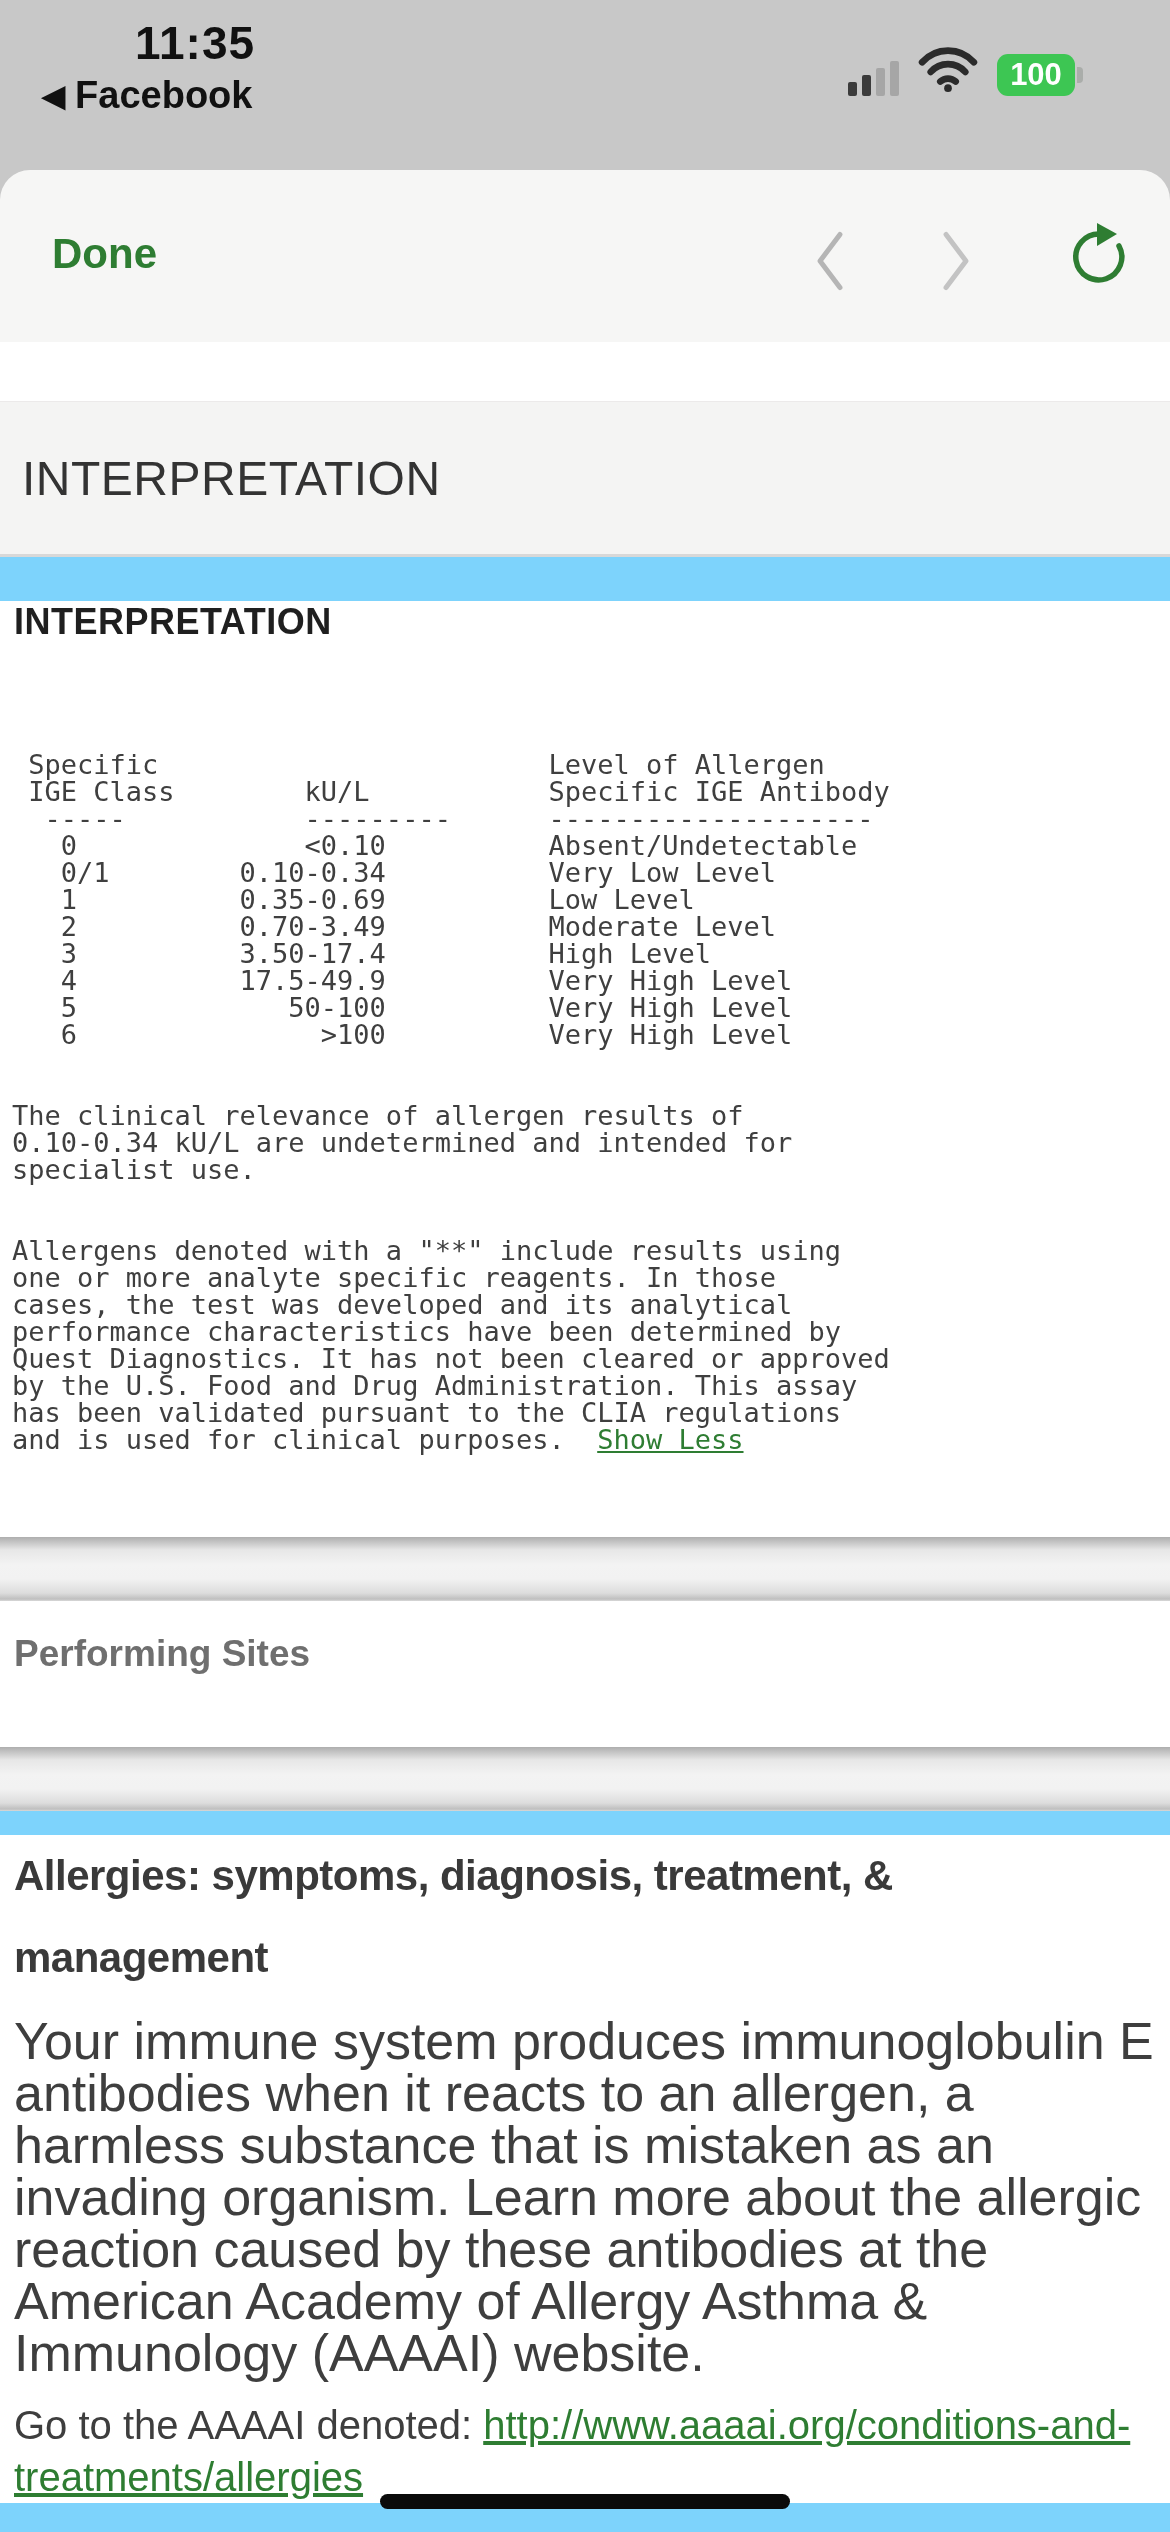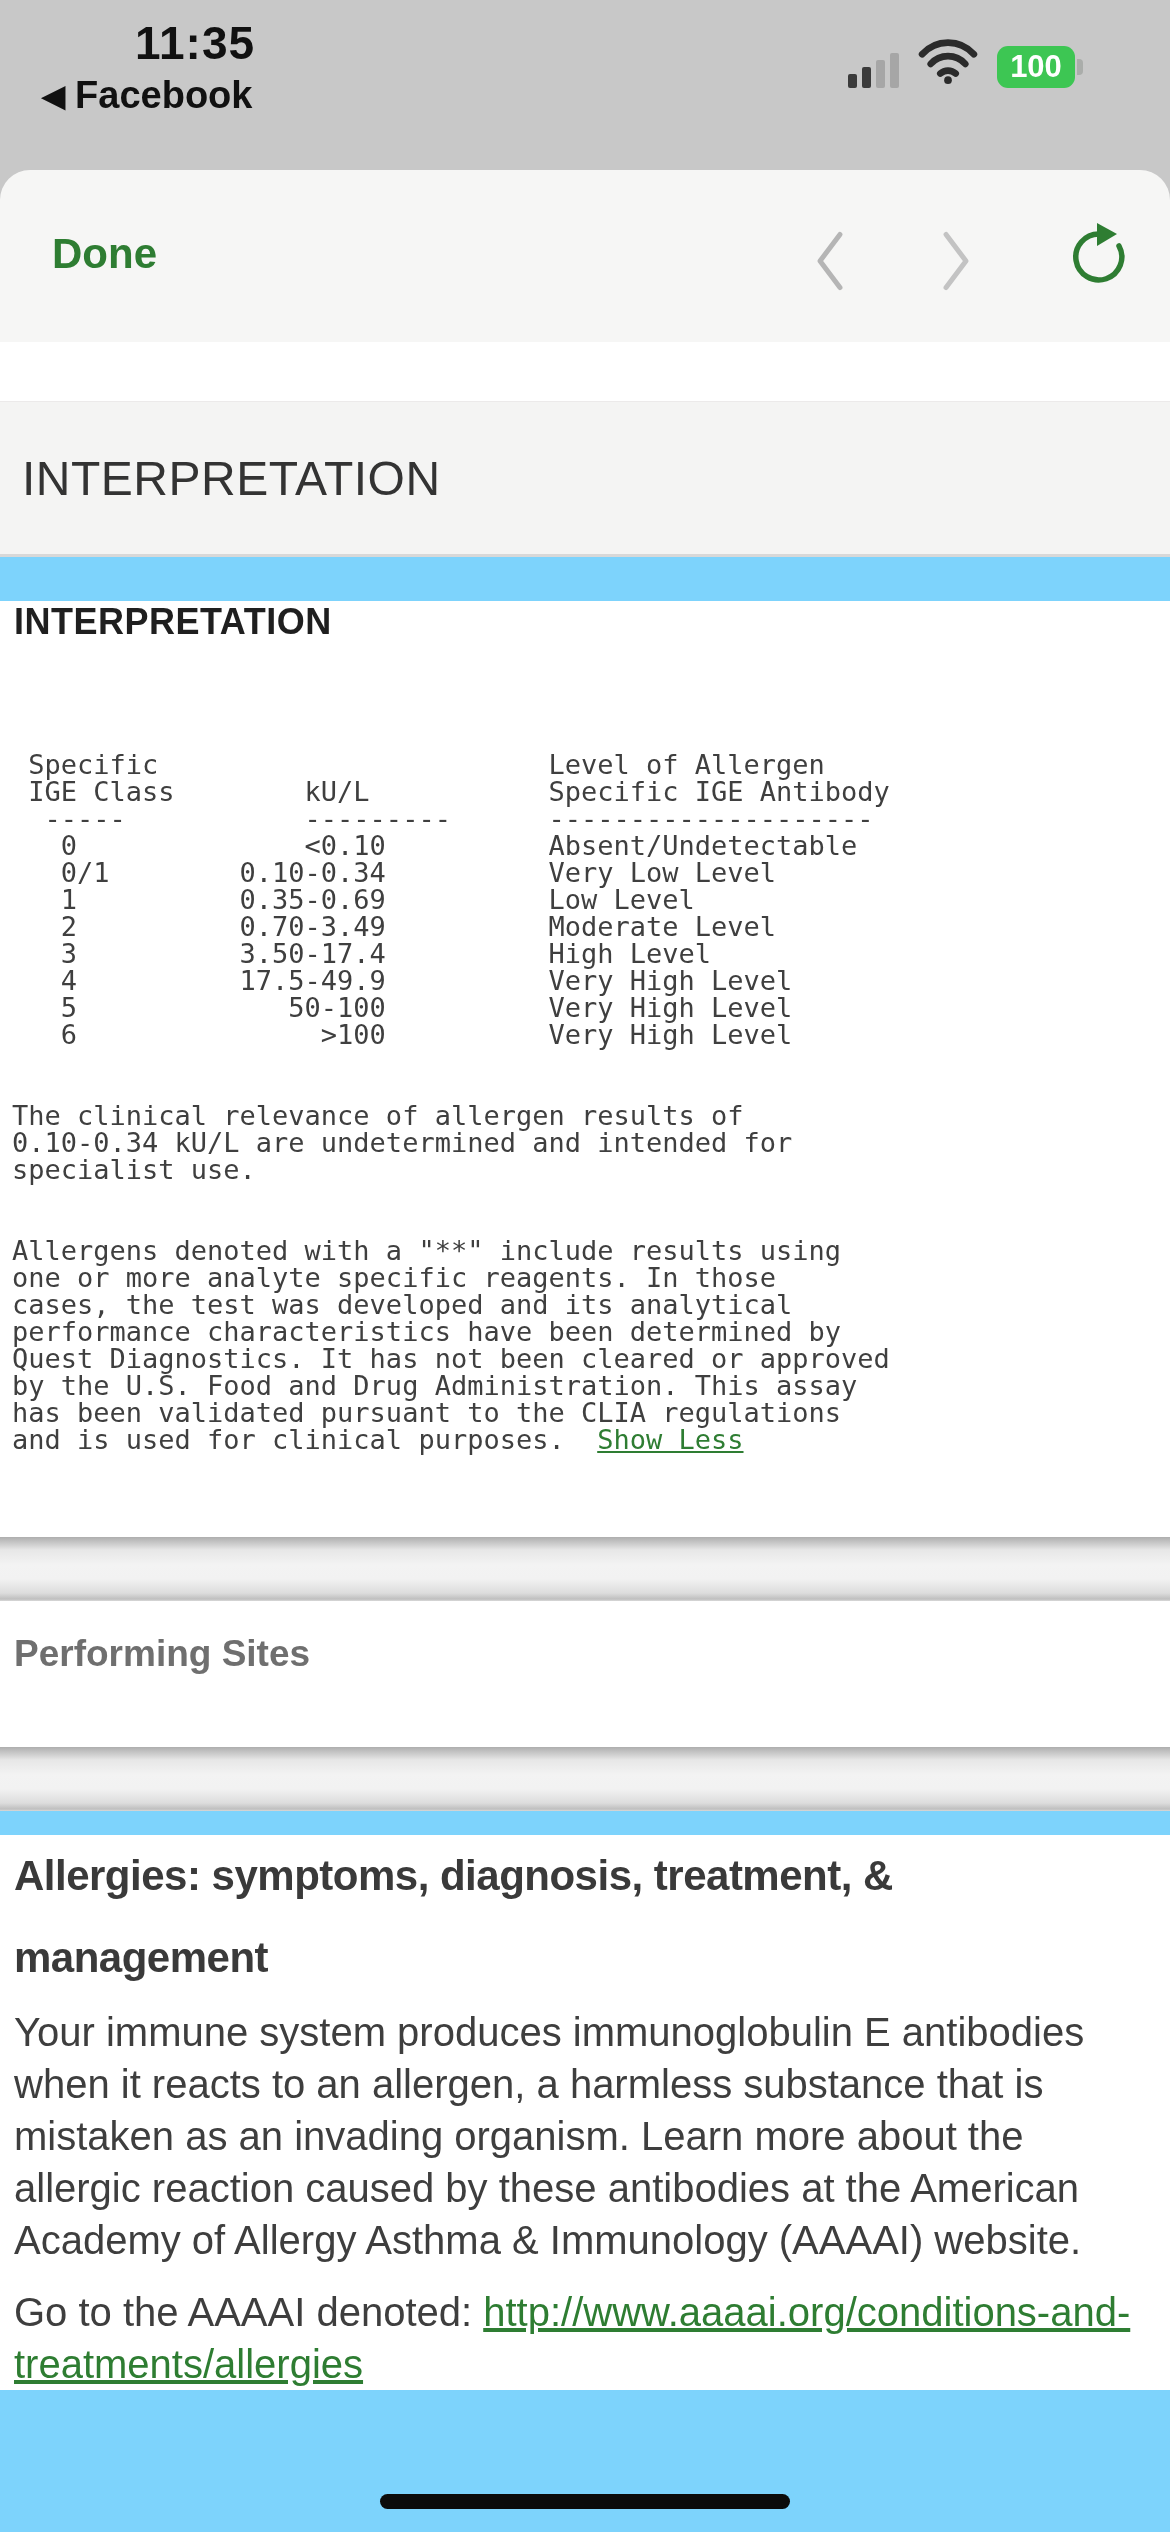--- a/index.html
+++ b/index.html
@@ -7,21 +7,21 @@
     position:relative;width:1170px;height:2532px;overflow:hidden;
     background:#7dd3fc;font-family:"Liberation Sans",sans-serif;
   }
   
   .statusbar{position:relative;height:200px;background:#c8c8c8;}
   .time{position:absolute;top:16px;left:70px;width:250px;text-align:center;
         font-size:46px;font-weight:700;color:#111;letter-spacing:1px;}
   .back-app{position:absolute;top:74px;left:42px;font-size:38px;font-weight:700;color:#111;
             display:flex;align-items:center;gap:10px;}
   .back-tri{font-size:30px;line-height:38px;}
-  .sb-right{position:absolute;top:44px;left:848px;display:flex;align-items:flex-end;height:44px;}
+  .sb-right{position:absolute;top:52px;left:848px;display:flex;align-items:flex-end;height:44px;}
   .sig{display:flex;align-items:flex-end;gap:5px;margin-right:18px;}
   .sig i{display:block;width:9px;border-radius:2px;}
   .sig .b1{height:14px;background:#3b3b3b;}
   .sig .b2{height:21px;background:#3b3b3b;}
   .sig .b3{height:28px;background:#a6a6a6;}
   .sig .b4{height:35px;background:#a6a6a6;}
   .wifi{margin-right:18px;}
   .batt{display:flex;align-items:center;}
   .batt-body{width:78px;height:42px;border-radius:11px;background:#3dc653;
              color:#fff;font-size:31px;font-weight:800;display:flex;align-items:center;justify-content:center;}
@@ -49,21 +49,21 @@
   .card-gap{height:64px;background:#f0f0f0;
     background:linear-gradient(180deg,#aeaeae 0px,#e7e7e7 13px,#f3f3f3 28px,#f2f2f2 42px,#dddddd 56px,#bfbfbf 62px,#d9d9d9 64px);}
   
   .performing{background:#fff;padding:32px 14px 72px 14px;color:#6f6f6f;}
   .perf-heading{font-size:37px;font-weight:700;margin:0;}
   .perf-body{font-size:38px;line-height:52px;margin-top:8px;}
   
   .article{background:#fff;padding:0 14px;color:#3e3e3e;}
   .eyebrow{margin-top:50px;font-size:35px;color:#9d9d9d;letter-spacing:.5px;}
   .article-title{margin-top:24px;font-size:42px;line-height:82px;font-weight:700;color:#3a3a3a;letter-spacing:-.5px;}
-  .article-body{margin-top:7px;font-size:40px;line-height:52px;}
+  .article-body{margin-top:16px;font-size:52px;line-height:52px;}
   .article-cta{margin-top:20px;font-size:40px;line-height:52px;}
   .ext-link{color:#2e7d32;text-decoration:underline;cursor:pointer;word-break:break-word;}
   
   .home-indicator{position:absolute;left:380px;top:2494px;width:410px;height:15px;
                   border-radius:8px;background:#0b0b0b;z-index:10;}
 </style>
 </head>
 <body>
 
 <div class="phone">

